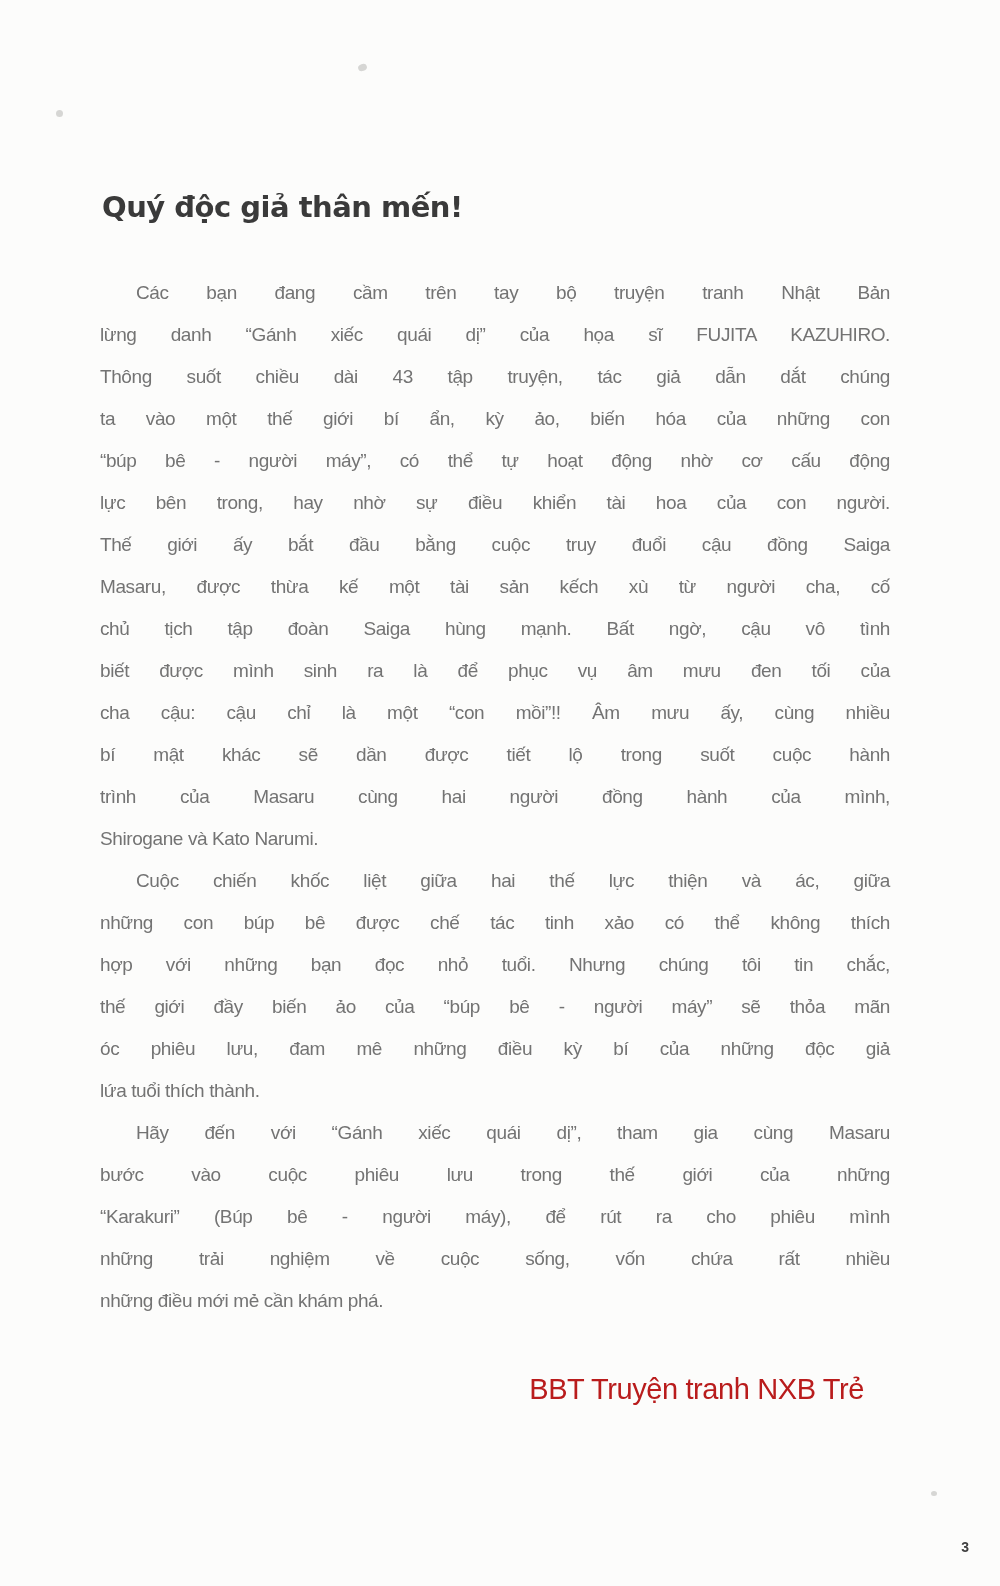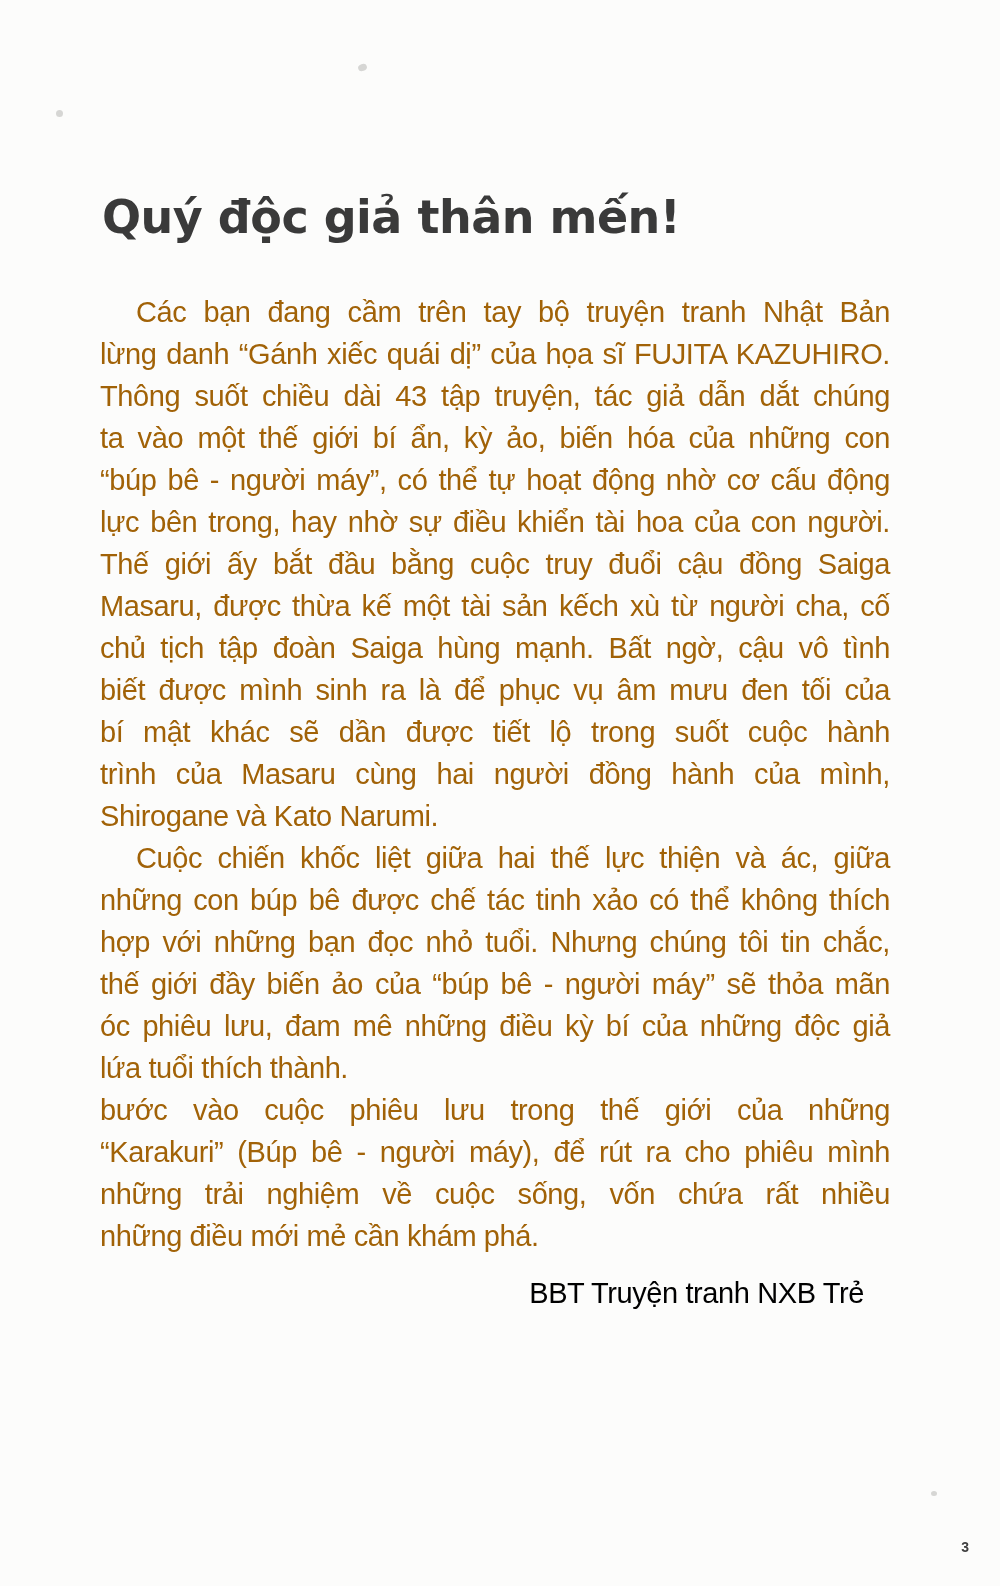--- a/index.html
+++ b/index.html
@@ -19,51 +19,51 @@
   }
   .letter {
     position: absolute;
     left: 100px;
     top: 192px;
     width: 790px;
   }
   .title {
     margin: 0 0 48px 2px;
     font-family: "DejaVu Sans", sans-serif;
-    font-size: 46px;
+    font-size: 29px;
     font-weight: bold;
     letter-spacing: -0.5px;
     line-height: 1.1;
     color: #3a3a3a;
   }
   .paragraph {
     margin: 0;
   }
   .line {
-    font-size: 29px;
+    font-size: 19px;
     line-height: 42px;
     letter-spacing: -0.4px;
     text-align: justify;
     text-align-last: justify;
-    color: #a16207;
+    color: #737373;
   }
   .line.indent {
     text-indent: 36px;
   }
   .line.last {
     text-align: center;
     text-align-last: left;
   }
   .signature {
-    margin-top: 20px;
+    margin-top: 51px;
     padding-right: 26px;
     text-align: right;
     font-size: 29px;
     letter-spacing: -0.4px;
-    color: #000000;
+    color: #b91c1c;
   }
   .pagenum {
     position: absolute;
     right: 31px;
     bottom: 31px;
     font-size: 14px;
     font-weight: bold;
     color: #404040;
   }
   .speck {
@@ -93,33 +93,35 @@
           <div class="line indent">Các bạn đang cầm trên tay bộ truyện tranh Nhật Bản</div>
           <div class="line">lừng danh “Gánh xiếc quái dị” của họa sĩ FUJITA KAZUHIRO.</div>
           <div class="line">Thông suốt chiều dài 43 tập truyện, tác giả dẫn dắt chúng</div>
           <div class="line">ta vào một thế giới bí ẩn, kỳ ảo, biến hóa của những con</div>
           <div class="line">“búp bê - người máy”, có thể tự hoạt động nhờ cơ cấu động</div>
           <div class="line">lực bên trong, hay nhờ sự điều khiển tài hoa của con người.</div>
           <div class="line">Thế giới ấy bắt đầu bằng cuộc truy đuổi cậu đồng Saiga</div>
           <div class="line">Masaru, được thừa kế một tài sản kếch xù từ người cha, cố</div>
           <div class="line">chủ tịch tập đoàn Saiga hùng mạnh. Bất ngờ, cậu vô tình</div>
           <div class="line">biết được mình sinh ra là để phục vụ âm mưu đen tối của</div>
+          <div class="line">cha cậu: cậu chỉ là một “con mồi”!! Âm mưu ấy, cùng nhiều</div>
           <div class="line">bí mật khác sẽ dần được tiết lộ trong suốt cuộc hành</div>
           <div class="line">trình của Masaru cùng hai người đồng hành của mình,</div>
           <div class="line last">Shirogane và Kato Narumi.</div>
         </div>
         <div class="paragraph">
           <div class="line indent">Cuộc chiến khốc liệt giữa hai thế lực thiện và ác, giữa</div>
           <div class="line">những con búp bê được chế tác tinh xảo có thể không thích</div>
           <div class="line">hợp với những bạn đọc nhỏ tuổi. Nhưng chúng tôi tin chắc,</div>
           <div class="line">thế giới đầy biến ảo của “búp bê - người máy” sẽ thỏa mãn</div>
           <div class="line">óc phiêu lưu, đam mê những điều kỳ bí của những độc giả</div>
           <div class="line last">lứa tuổi thích thành.</div>
         </div>
         <div class="paragraph">
+          <div class="line indent">Hãy đến với “Gánh xiếc quái dị”, tham gia cùng Masaru</div>
           <div class="line">bước vào cuộc phiêu lưu trong thế giới của những</div>
           <div class="line">“Karakuri” (Búp bê - người máy), để rút ra cho phiêu mình</div>
           <div class="line">những trải nghiệm về cuộc sống, vốn chứa rất nhiều</div>
           <div class="line last">những điều mới mẻ cần khám phá.</div>
         </div>
       </div>
 
     <div class="signature">BBT Truyện tranh NXB Trẻ</div>
   </main>
 

